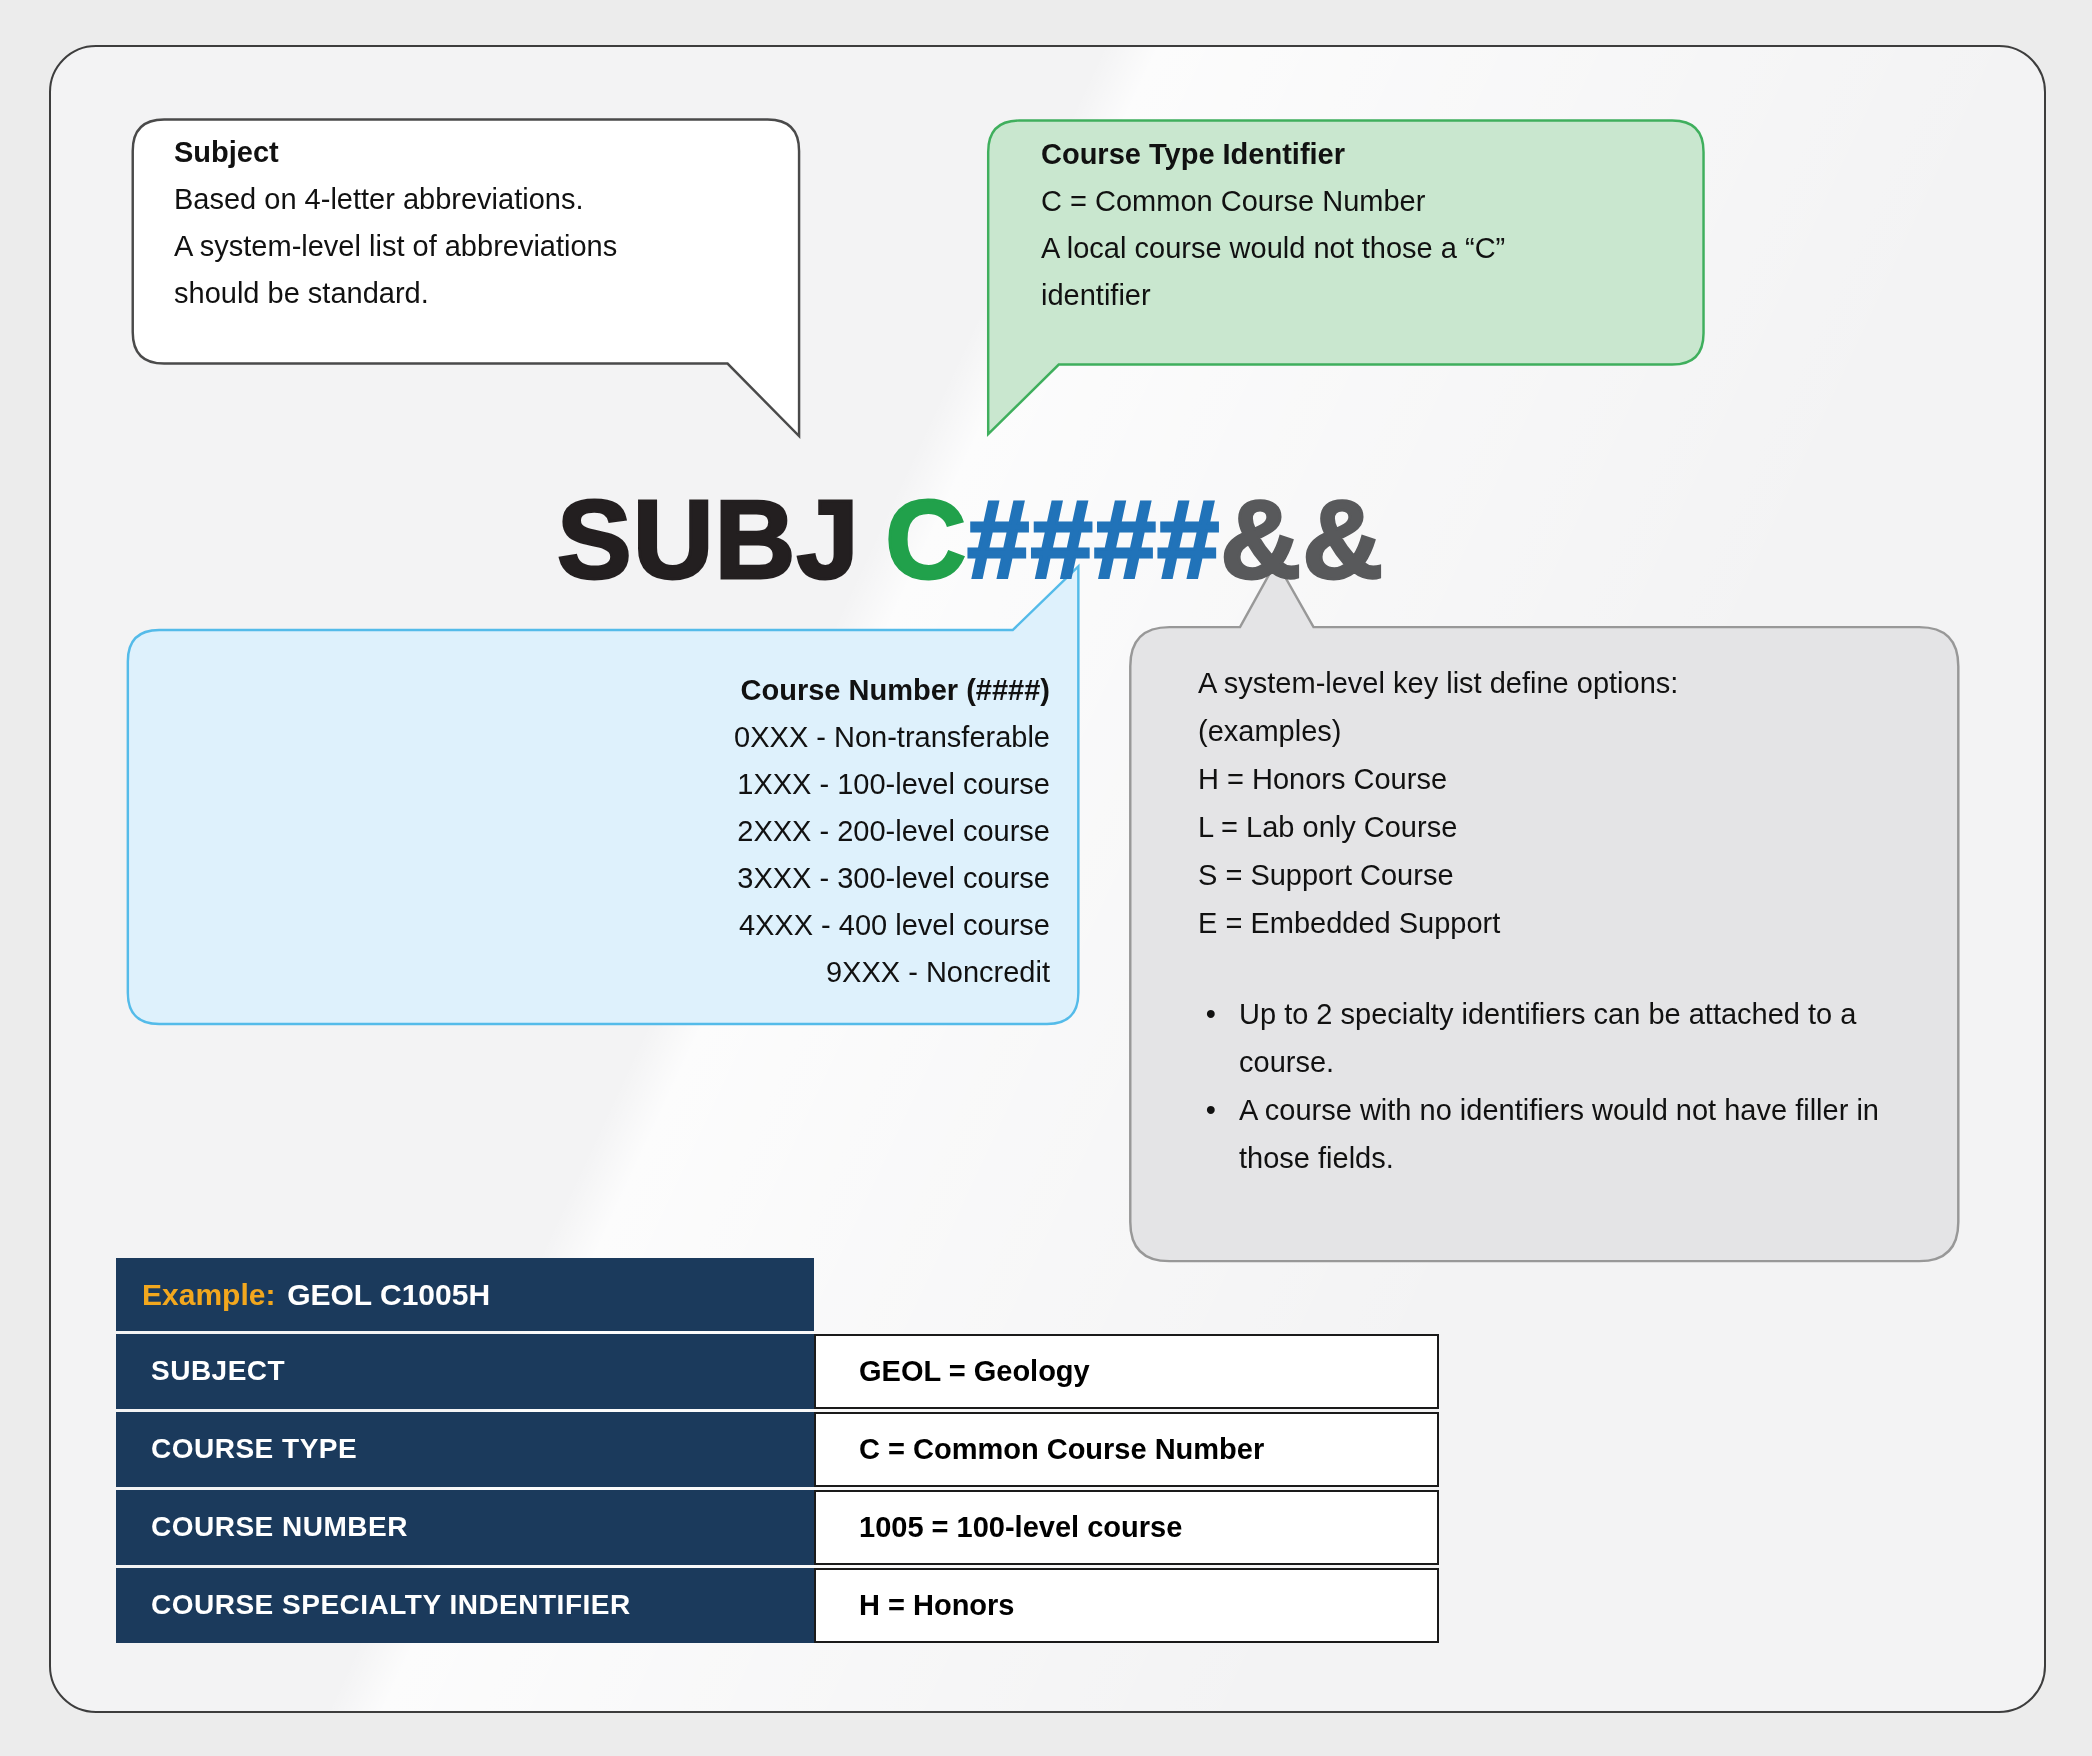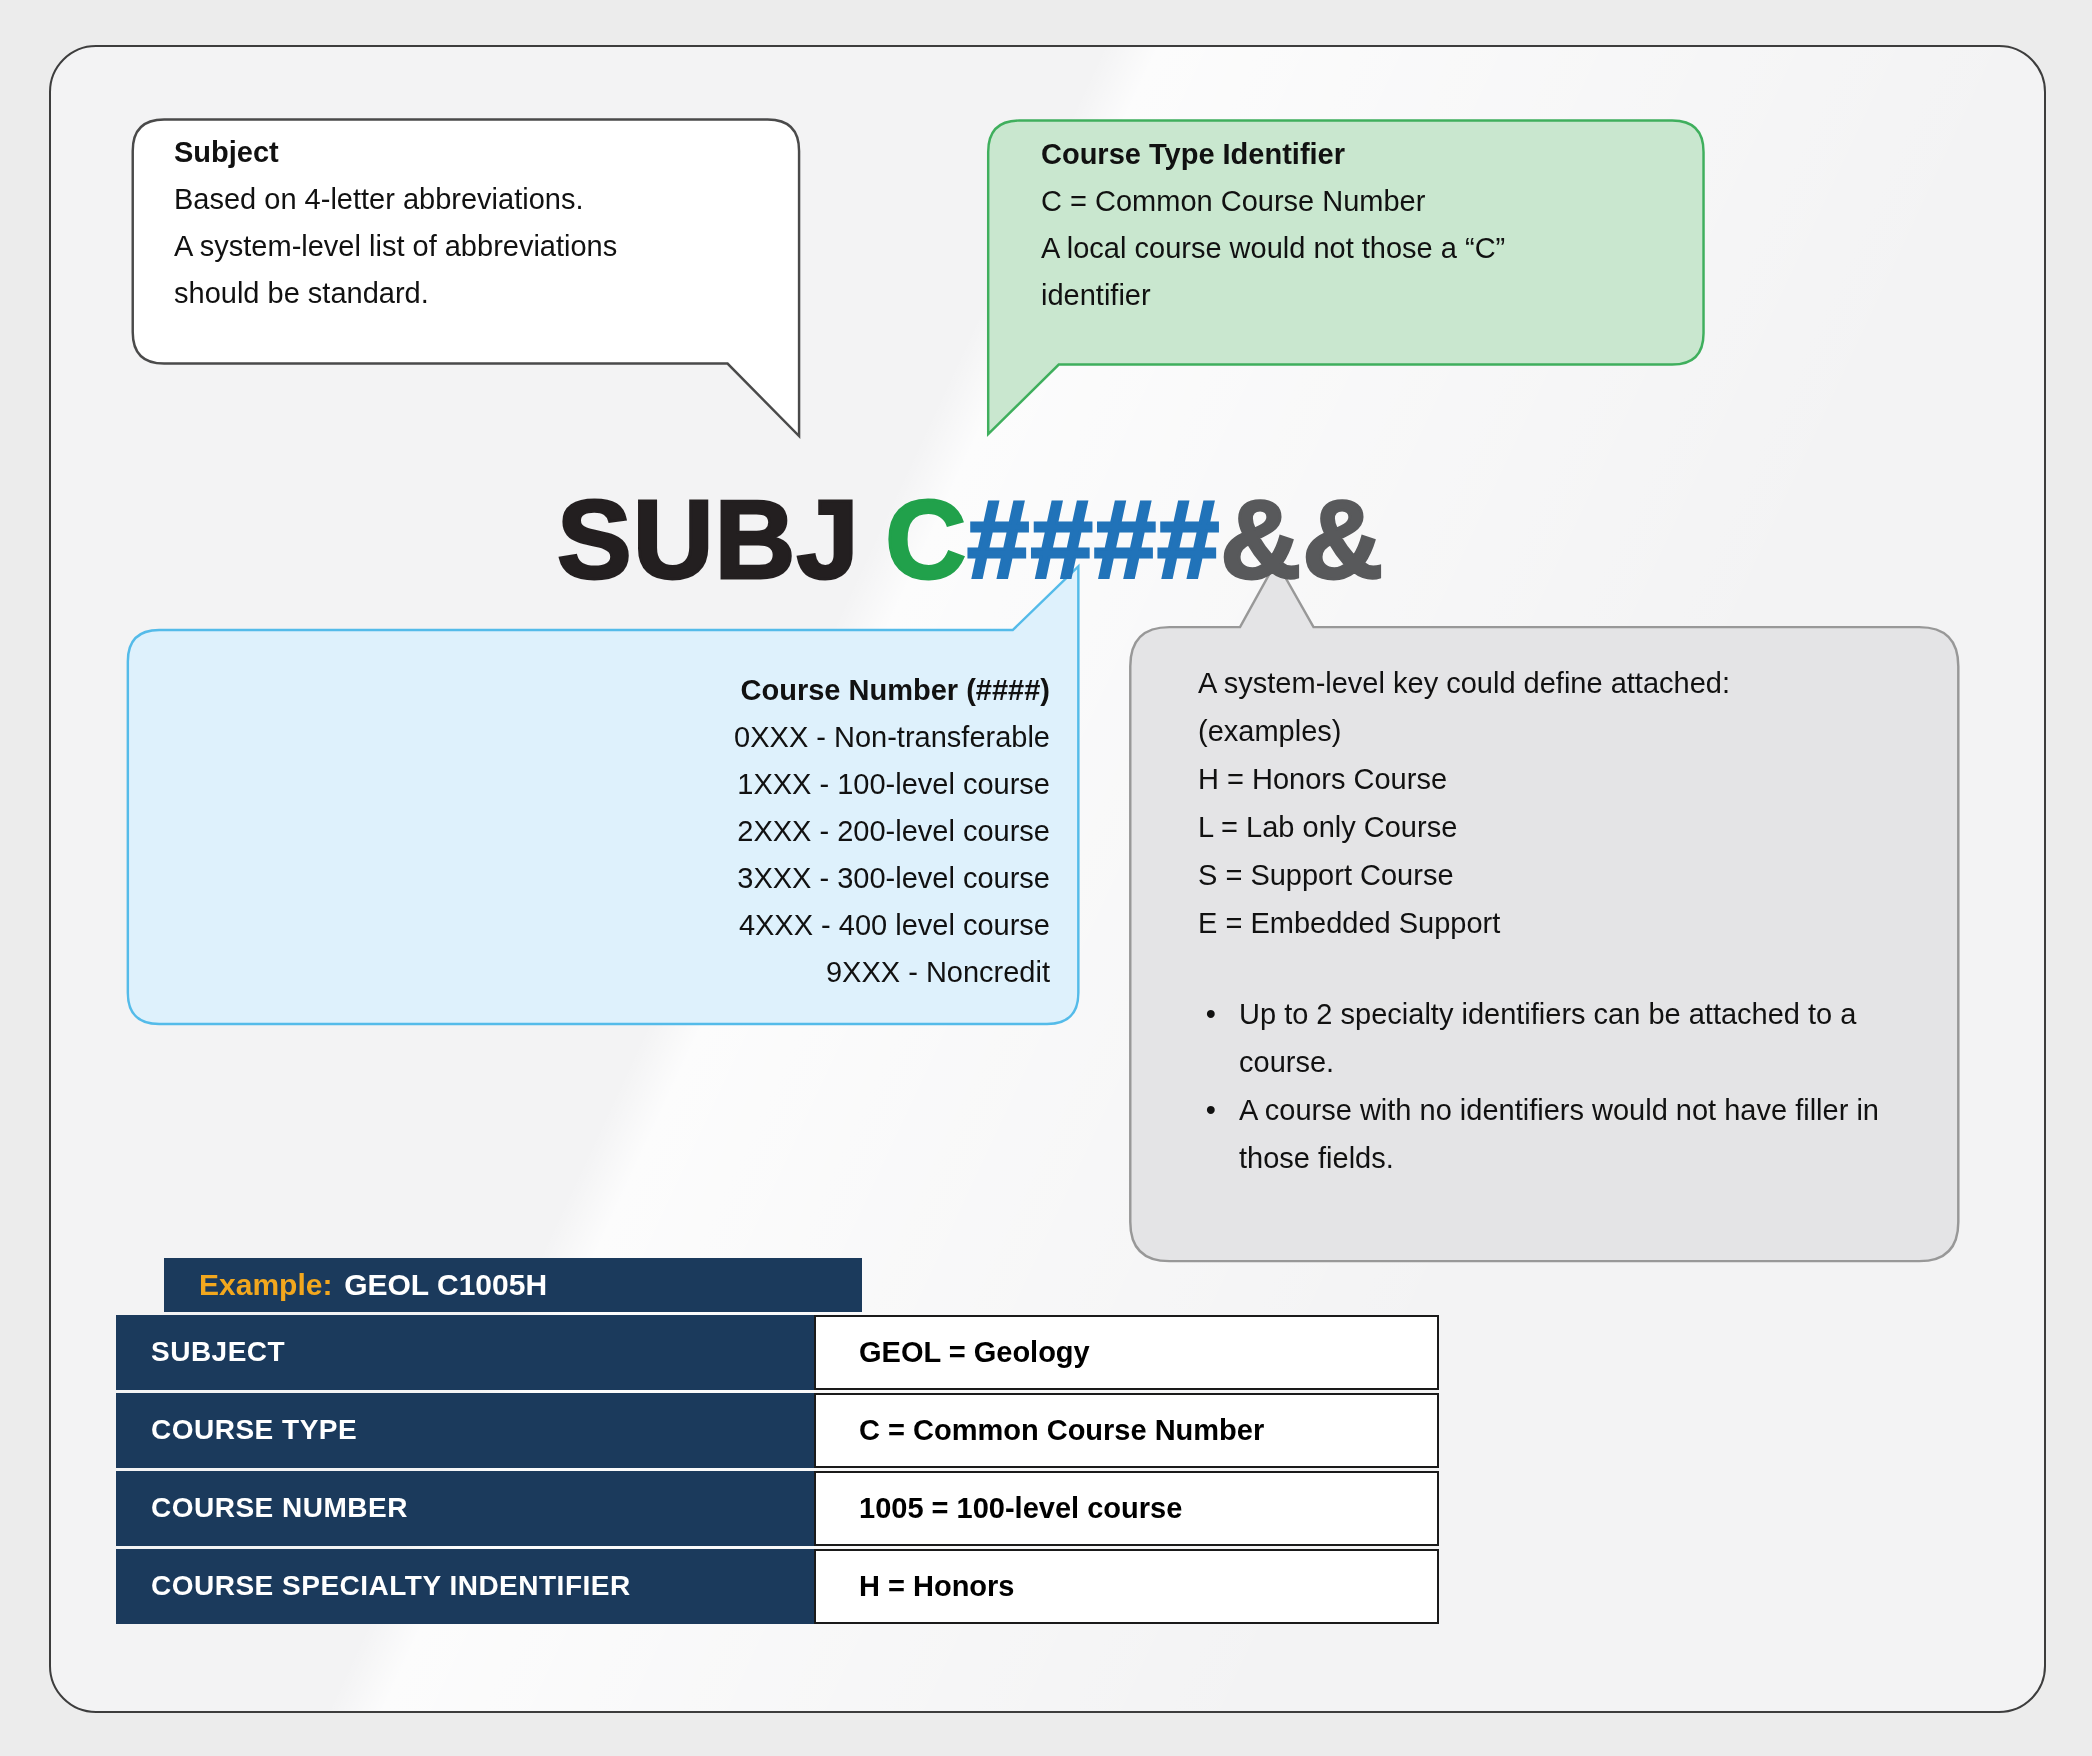--- a/index.html
+++ b/index.html
@@ -36,22 +36,22 @@
     letter-spacing:1px;white-space:nowrap;margin-top:41px;
   }
   .big-title span{-webkit-text-stroke:2.9px currentColor;}
   .t-black{color:#231f20;margin-right:25.5px;}
   .t-green{color:#21a14b;}
   .t-blue{color:#2173b9;}
   .t-gray{color:#58595b;}
 
   .example-table{position:absolute;left:116px;top:1258px;}
   .tbl-header{
-    width:698px;height:54px;background:#1b3a5c;display:flex;align-items:center;
-    padding-left:35px;box-sizing:border-box;font-size:30px;font-weight:bold;color:#ffffff;margin-left:48px;
+    width:698px;height:73px;background:#1b3a5c;display:flex;align-items:center;
+    padding-left:26px;box-sizing:border-box;font-size:30px;font-weight:bold;color:#ffffff;
   }
   .tbl-header .gold{color:#f2a71e;margin-right:11.8px;}
   .tbl-row{display:flex;margin-top:2.9px;}
   .tbl-label{
     width:698px;height:75px;background:#1b3a5c;display:flex;align-items:center;
     padding-left:35px;box-sizing:border-box;
     font-size:28px;font-weight:bold;color:#ffffff;letter-spacing:0.5px;
   }
   .tbl-value{
     width:625px;height:75px;background:#ffffff;border:2.9px solid #1a1a1a;
@@ -93,21 +93,21 @@
   <div class="heading">Course Number (####)</div>
   <div>0XXX - Non-transferable</div>
   <div>1XXX - 100-level course</div>
   <div>2XXX - 200-level course</div>
   <div>3XXX - 300-level course</div>
   <div>4XXX - 400 level course</div>
   <div>9XXX - Noncredit</div>
 </div>
 
 <div class="bubble-text gray-text" style="left:1198px;top:659px;width:716px;">
-  <div>A system-level key could define attached:</div>
+  <div>A system-level key list define options:</div>
   <div>(examples)</div>
   <div>H = Honors Course</div>
   <div>L = Lab only Course</div>
   <div>S = Support Course</div>
   <div>E = Embedded Support</div>
   <div class="bullets">
     <div class="bullet">
       <span class="dot">•</span>
       <span>Up to 2 specialty identifiers can be attached to a course.</span>
     </div>

